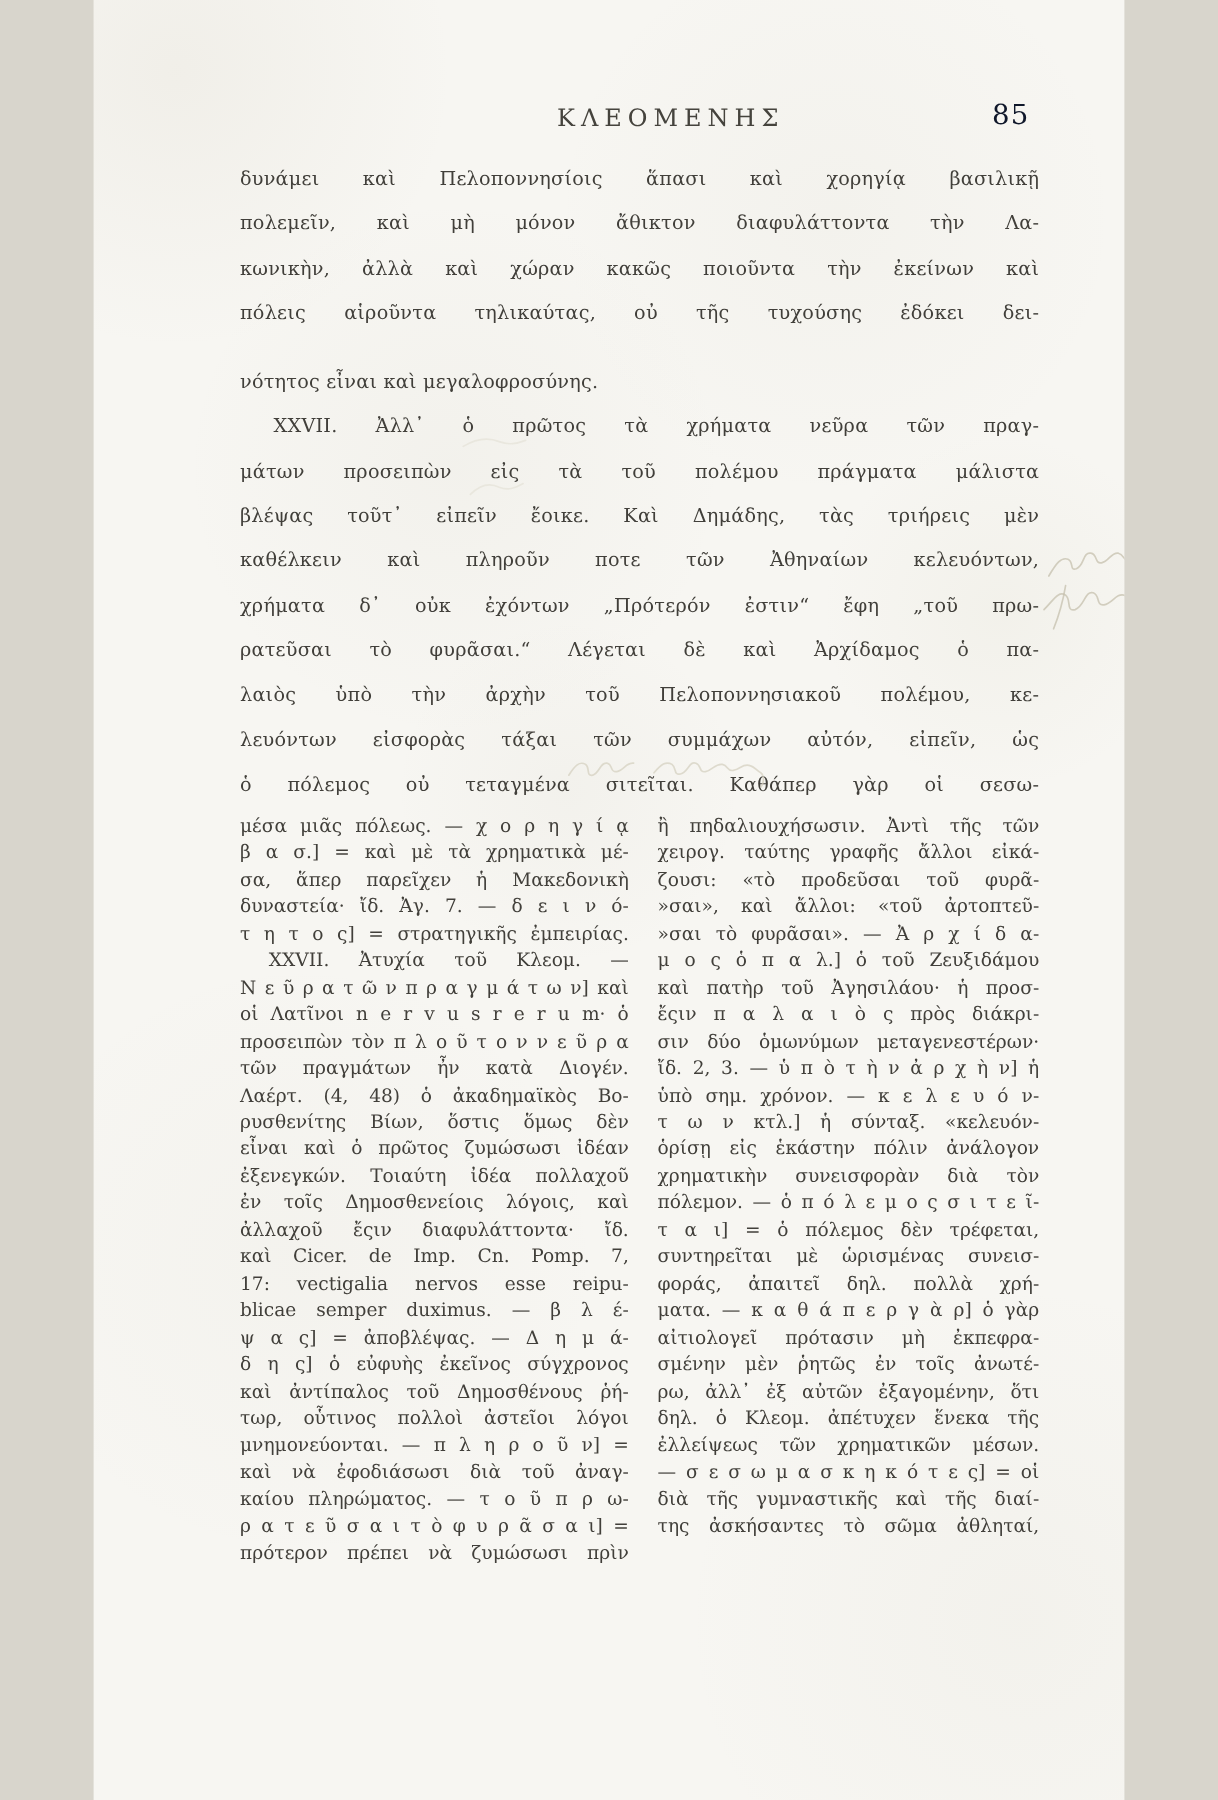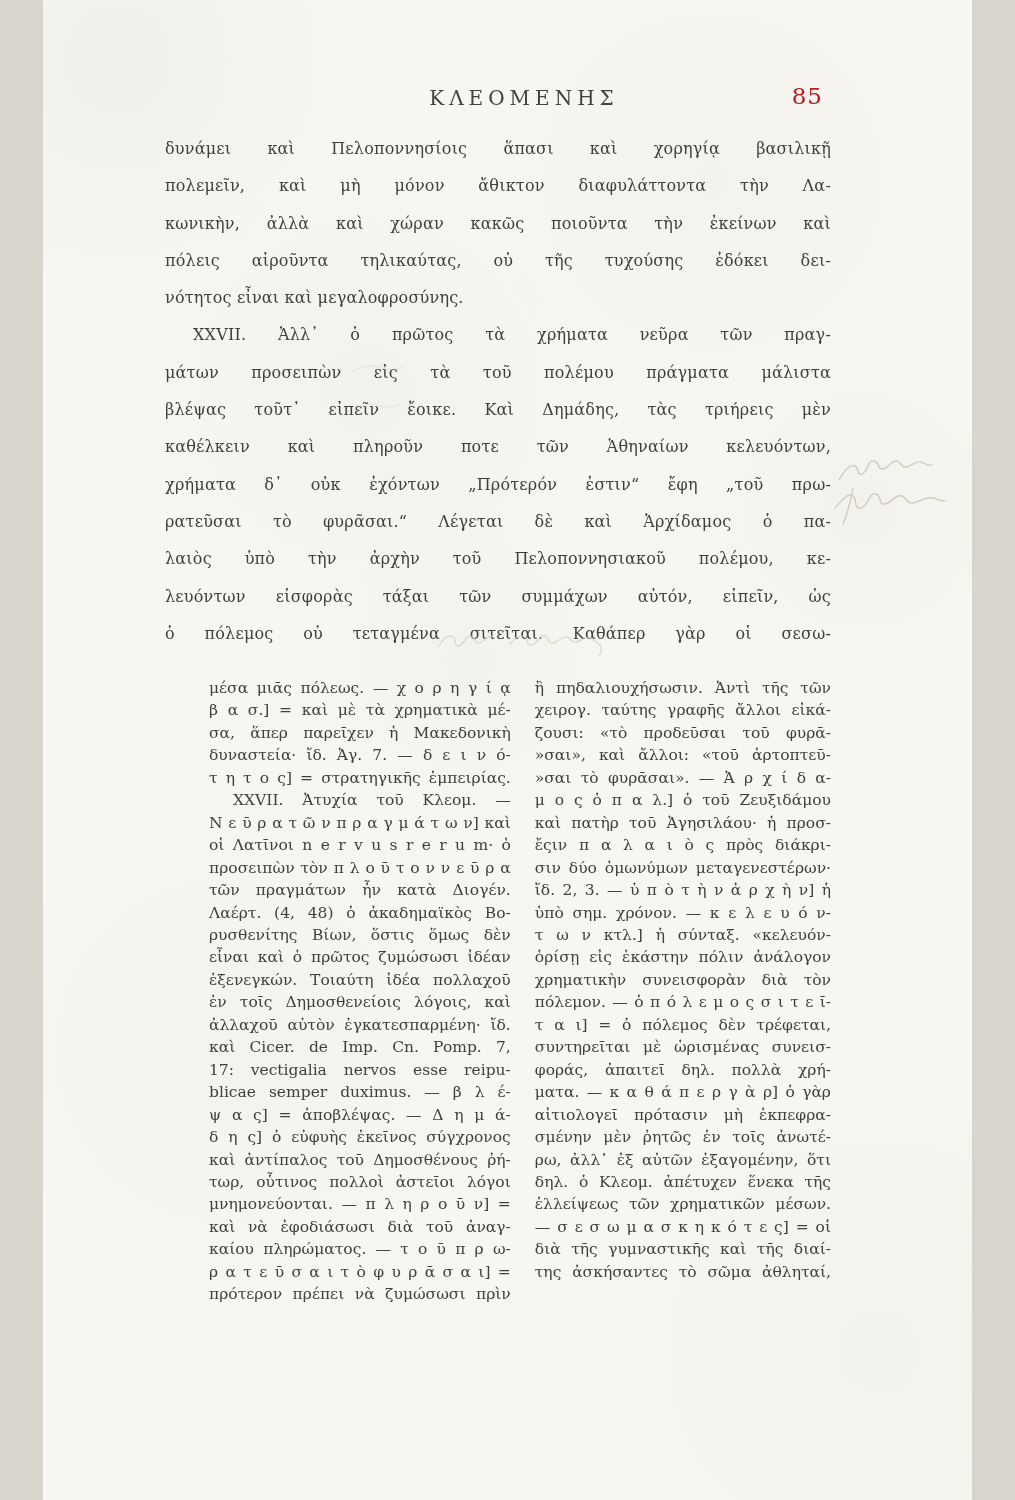--- a/index.html
+++ b/index.html
@@ -1,18 +1,18 @@
 <!DOCTYPE html>
 <html><head>
 <meta charset="utf-8">
 <style>
   html,body{margin:0;padding:0;background:#d8d5cc;}
   .page{
     position:relative;
-    width:929px;height:1500px;
+    width:859px;height:1500px;
     margin:0 auto;
     background:#f7f6f2;
     overflow:hidden;
     font-family:"DejaVu Serif","Liberation Serif",serif;
     color:#413f3a;
   }
   
   .page::before{
     content:"";position:absolute;inset:0;pointer-events:none;
     background:
@@ -24,31 +24,31 @@
       radial-gradient(circle at 20% 70%, rgba(160,155,130,.04), transparent 20%),
       radial-gradient(circle at 90% 90%, rgba(175,170,145,.06), transparent 18%);
   }
   .content{position:absolute;left:122px;top:0;width:666px;}
 
   .header{position:absolute;top:86px;left:0;width:666px;height:30px;}
   .title{
     text-align:center;font-size:20px;letter-spacing:5px;
     transform:translateX(26px);color:#45433d;
   }
-  .pagenum{position:absolute;right:8px;top:-3px;font-size:23px;letter-spacing:1px;color:#b91c1c;}
+  .pagenum{position:absolute;right:8px;top:-3px;font-size:23px;letter-spacing:1px;color:#0f172a;}
 
   .main{position:absolute;top:130px;left:0;width:666px;
         font-size:16px;line-height:37.3px;letter-spacing:.2px;}
   .ln{text-align:justify;text-align-last:justify;}
-  .ln.end{text-align-last:left;}
+  .ln.end{text-align-last:left;margin-top:20px;}
   .ln.ind{text-indent:28px;}
 
   .comm{position:absolute;top:677px;left:0;width:666px;display:flex;
         font-size:15.5px;line-height:22.45px;}
-  .col-left{width:324px;margin-right:24px;margin-left:44px;}
+  .col-left{width:324px;margin-right:24px;}
   .col-right{width:318px;}
   .comm .ln.ind{text-indent:24px;}
   .b{font-weight:normal;}
 
   
   .hw{position:absolute;pointer-events:none;}
   .hw path{fill:none;stroke:#c6c0ae;stroke-width:1.4;stroke-linecap:round;opacity:.75;}
   .hw.lighter path{stroke:#d3cebd;opacity:.7;}
 </style>
 </head>
@@ -90,21 +90,21 @@
           <div class="ln ind"><span>XXVII. </span><span class="b">Ἀτυχία τοῦ Κλεομ.</span><span> —</span></div>
           <div class="ln">Ν ε ῦ ρ α  τ ῶ ν  π ρ α γ μ ά τ ω ν] καὶ</div>
           <div class="ln">οἱ Λατῖνοι n e r v u s  r e r u m· ὁ</div>
           <div class="ln">προσειπὼν τὸν π λ ο ῦ τ ο ν  ν ε ῦ ρ α</div>
           <div class="ln">τῶν πραγμάτων ἦν κατὰ Διογέν.</div>
           <div class="ln">Λαέρτ. (4, 48) ὁ ἀκαδημαϊκὸς Βο-</div>
           <div class="ln">ρυσθενίτης Βίων, ὅστις ὅμως δὲν</div>
           <div class="ln">εἶναι καὶ ὁ πρῶτος ζυμώσωσι ἰδέαν</div>
           <div class="ln">ἐξενεγκών. Τοιαύτη ἰδέα πολλαχοῦ</div>
           <div class="ln">ἐν τοῖς Δημοσθενείοις λόγοις, καὶ</div>
-          <div class="ln">ἀλλαχοῦ αὐτὸν ἐγκατεσπαρμένη· ἴδ.</div>
+          <div class="ln">ἀλλαχοῦ ἔςιν διαφυλάττοντα· ἴδ.</div>
           <div class="ln">καὶ Cicer. de Imp. Cn. Pomp. 7,</div>
           <div class="ln">17: vectigalia nervos esse reipu-</div>
           <div class="ln">blicae semper duximus. — β λ έ-</div>
           <div class="ln">ψ α ς] = ἀποβλέψας. — Δ η μ ά-</div>
           <div class="ln">δ η ς] ὁ εὐφυὴς ἐκεῖνος σύγχρονος</div>
           <div class="ln">καὶ ἀντίπαλος τοῦ Δημοσθένους ῥή-</div>
           <div class="ln">τωρ, οὗτινος πολλοὶ ἀστεῖοι λόγοι</div>
           <div class="ln">μνημονεύονται. — π λ η ρ ο ῦ ν] =</div>
           <div class="ln">καὶ νὰ ἐφοδιάσωσι διὰ τοῦ ἀναγ-</div>
           <div class="ln">καίου πληρώματος. — τ ο ῦ  π ρ ω-</div>

